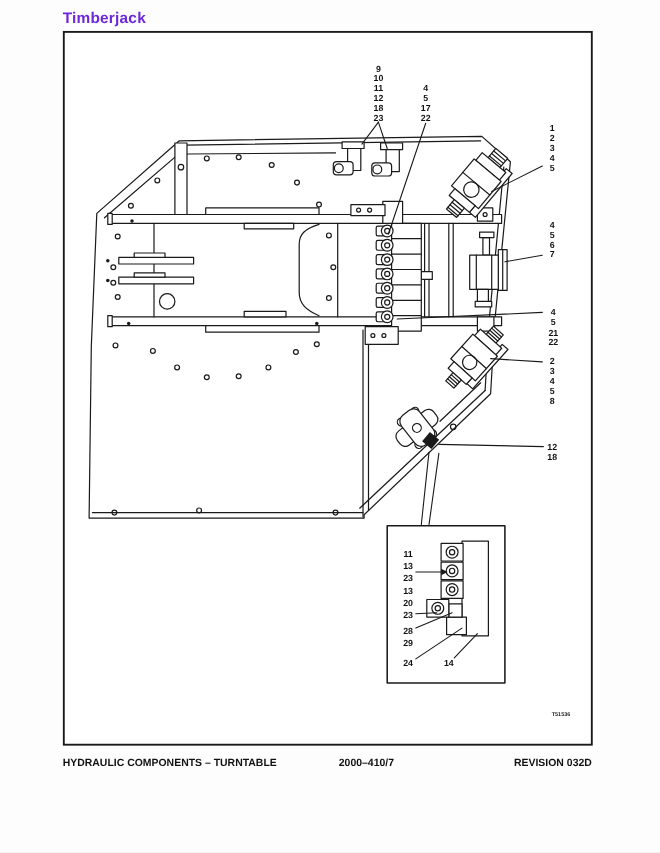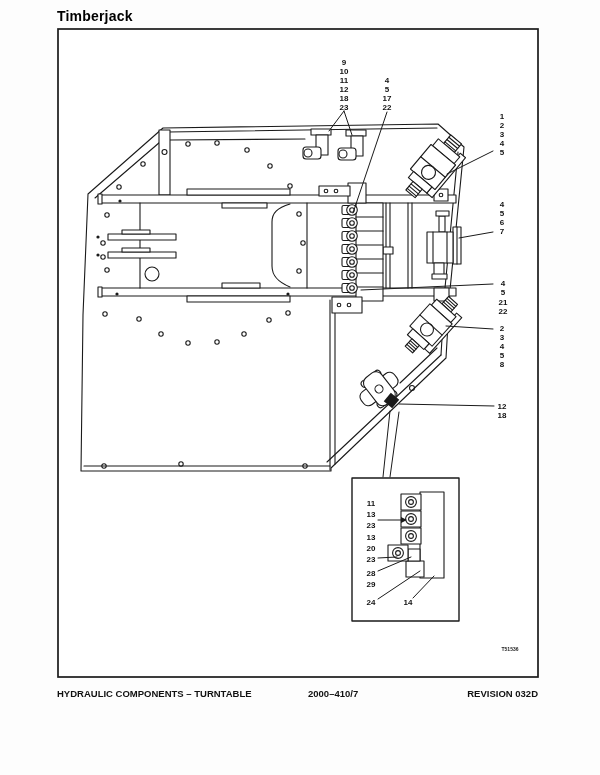--- a/index.html
+++ b/index.html
@@ -2,21 +2,21 @@
 <html><head>
 <meta charset="utf-8">
 <style>
   html,body{margin:0;padding:0;background:#e8e8e8;}
   .page{
     position:relative;width:600px;height:775px;background:#fdfdfd;
     font-family:"Liberation Sans",sans-serif;overflow:hidden;margin:0 auto;
   }
   .title{
     position:absolute;left:57px;top:8px;font-size:14px;font-weight:bold;
-    color:#000000;letter-spacing:.2px;
+    color:#6d28d9;letter-spacing:.2px;
   }
   .diagram-svg{position:absolute;left:0;top:0;}
   .callout{font:bold 8px "Liberation Sans",sans-serif;fill:#111;}
   .tinycode{font:bold 5px "Liberation Sans",sans-serif;fill:#222;}
   .footer{
     position:absolute;left:0;top:688px;width:600px;height:16px;
     font-size:9.5px;font-weight:bold;color:#111;
   }
   .footer .f-left{position:absolute;left:57px;top:0;}
   .footer .f-center{position:absolute;left:308px;top:0;}

